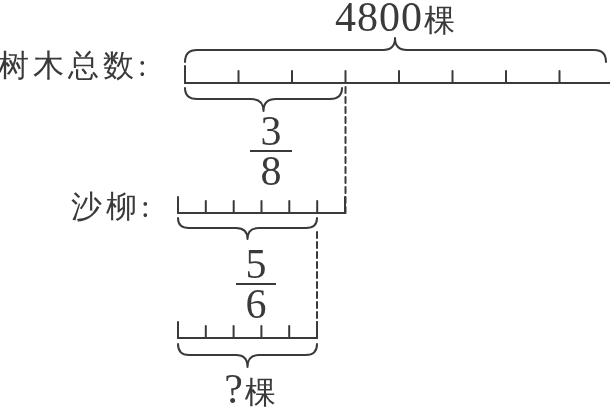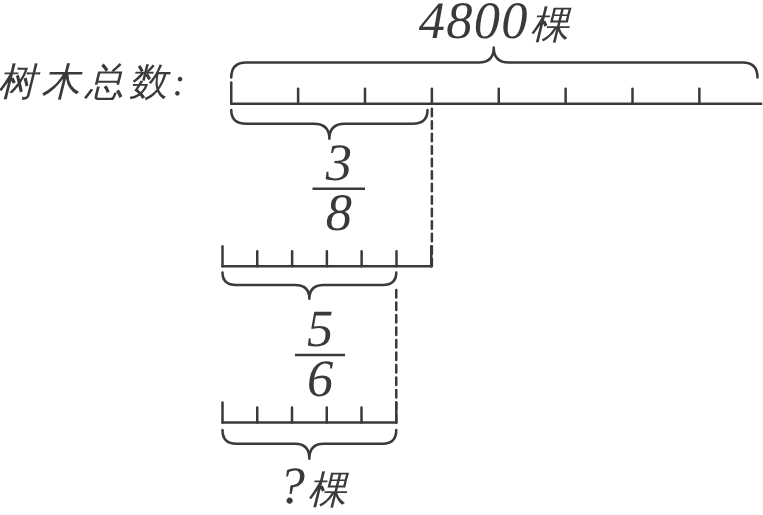--- a/index.html
+++ b/index.html
@@ -4,21 +4,20 @@
 <style>
   html, body { margin: 0; padding: 0; background: #ffffff; }
   .stage {
     position: relative;
     width: 610px;
     height: 412px;
     background: #ffffff;
     overflow: hidden;
     font-family: "Liberation Serif", "DejaVu Serif", serif;
     color: #3a3a3a;
-    font-style: italic;
   }
   .stage svg { position: absolute; left: 0; top: 0; }
   .txt { position: absolute; white-space: nowrap; }
   .cjk { font-size: 31px; line-height: 34px; letter-spacing: 4px; }
   .mixed { display: flex; align-items: baseline; justify-content: center; }
   .bignum { font-size: 42px; line-height: 1; letter-spacing: 1px; }
   .unit { font-size: 31px; line-height: 1; margin-left: 1px; }
   .fraction { position: absolute; text-align: center; }
   .fnum, .fden { font-size: 42px; line-height: 38px; }
   .fbar { height: 2px; background: #3a3a3a; width: 100%; }
@@ -67,20 +66,21 @@
   </div>
 
   <div class="txt cjk" style="left:-2px; top:49px;">树木总数:</div>
 
   <div class="fraction" style="left:250px; top:112px; width:42px;">
     <div class="fnum">3</div>
     <div class="fbar"></div>
     <div class="fden">8</div>
   </div>
 
+  <div class="txt cjk" style="left:71px; top:190px;">沙柳:</div>
 
   <div class="fraction" style="left:236px; top:245px; width:40px;">
     <div class="fnum">5</div>
     <div class="fbar"></div>
     <div class="fden">6</div>
   </div>
 
 
   <div class="txt mixed" style="left:195px; top:368px; width:110px;">
     <span class="bignum">?</span>

